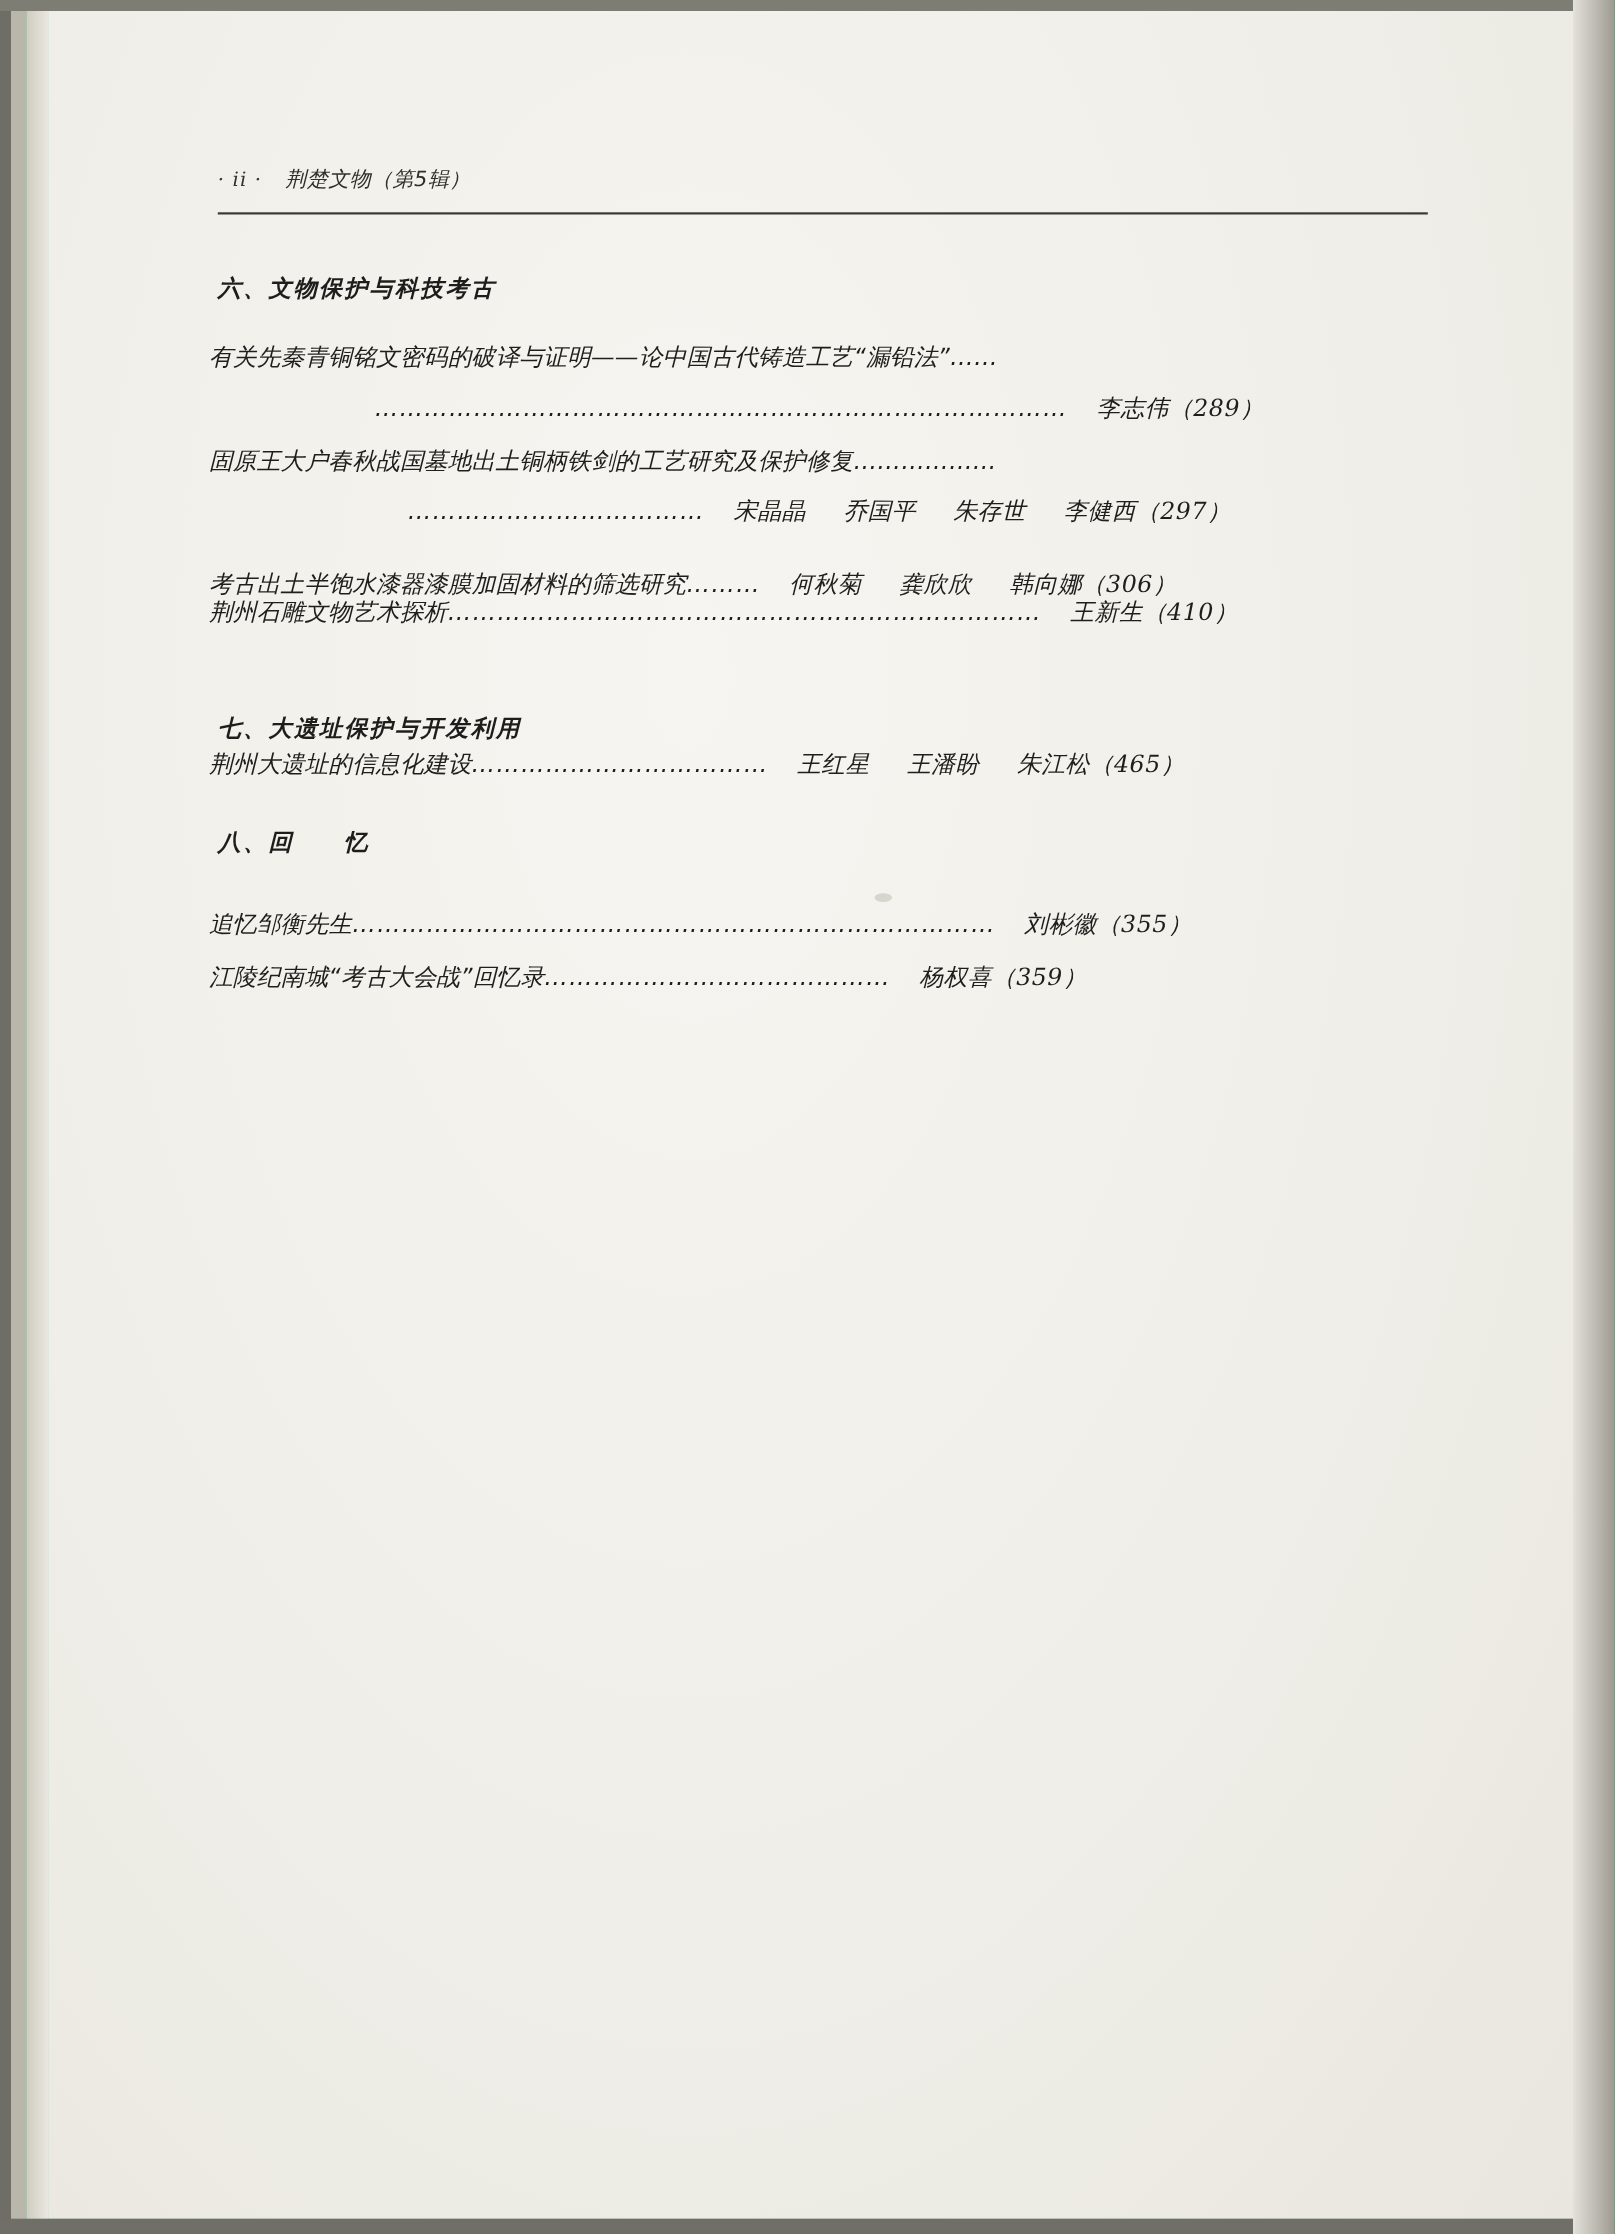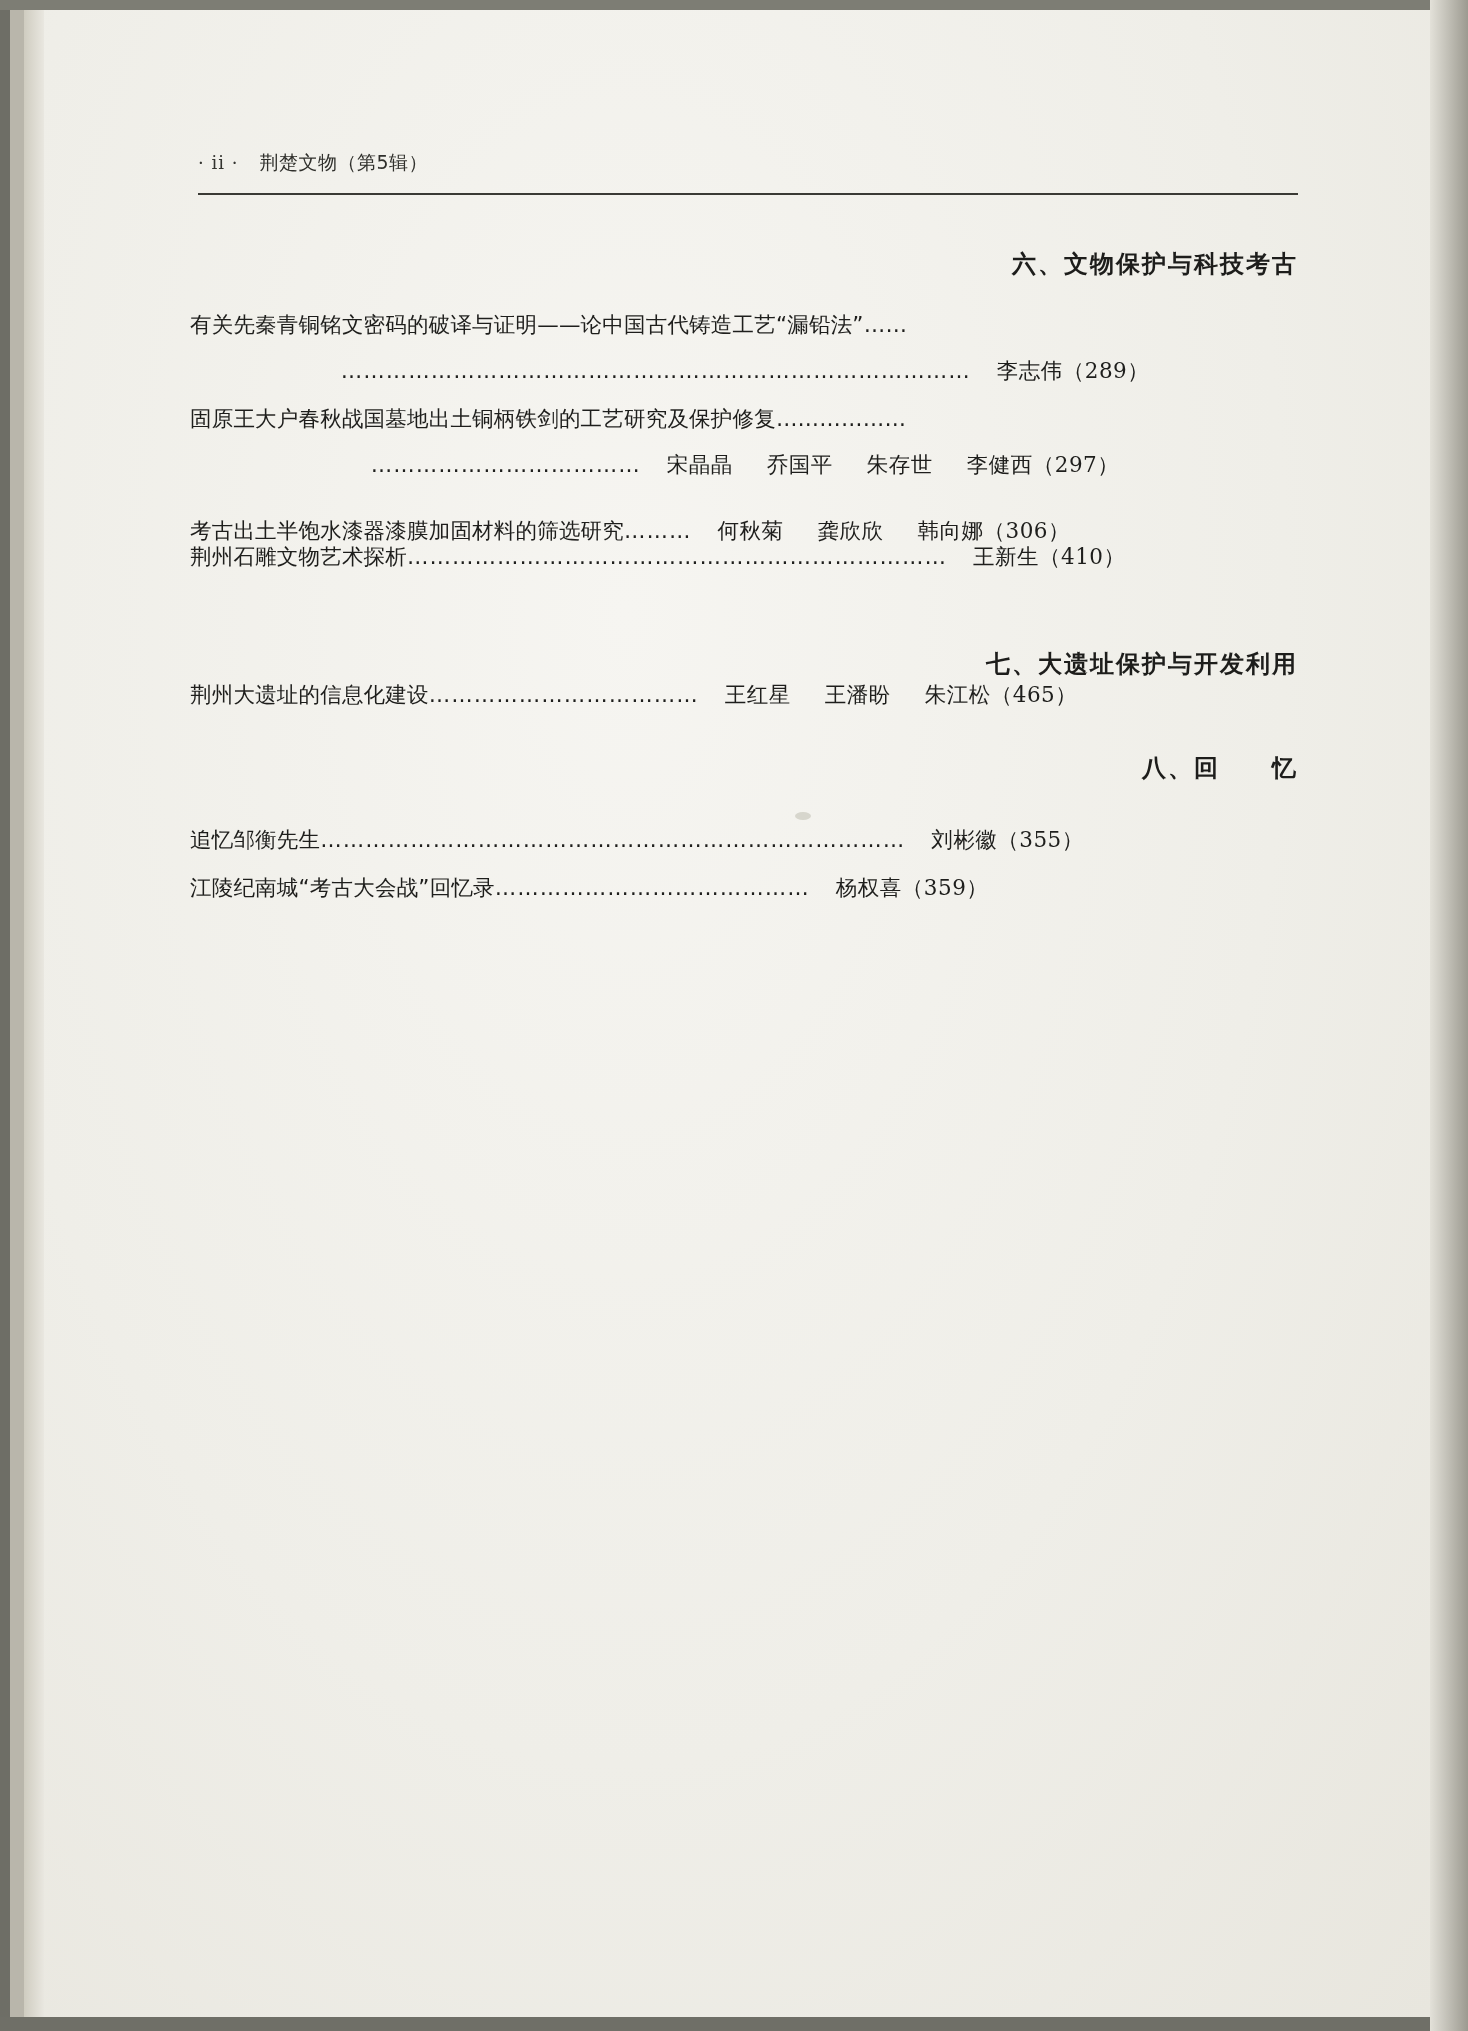--- a/index.html
+++ b/index.html
@@ -7,20 +7,21 @@
     padding: 0;
     background: #7a7a72;
   }
   .page {
     position: relative;
     width: 1468px;
     height: 2031px;
     background: #22c55e;
     overflow: hidden;
     font-family: "DejaVu Sans", sans-serif;
+    font-style: italic;
   }
   
   .scan-left-dark {
     position: absolute;
     left: 0; top: 0;
     width: 10px; height: 2031px;
     background: #6e6e66;
   }
   .scan-left-gutter {
     position: absolute;
@@ -95,22 +96,22 @@
     width: 1100px;
     height: 2px;
     background: #3a3a35;
   }
 
   
   .section-heading {
     position: absolute;
     width: 1100px;
     left: 198px;
-    text-align: right;
-    font-size: 24px;
+    text-align: left;
+    font-size: 21px;
     font-weight: bold;
     color: #1d1d1b;
     letter-spacing: 2px;
   }
   .section-heading.h-six   { top: 248px; }
   .section-heading.h-seven { top: 648px; }
   .section-heading.h-eight { top: 752px; }
 
   
   .entries {

